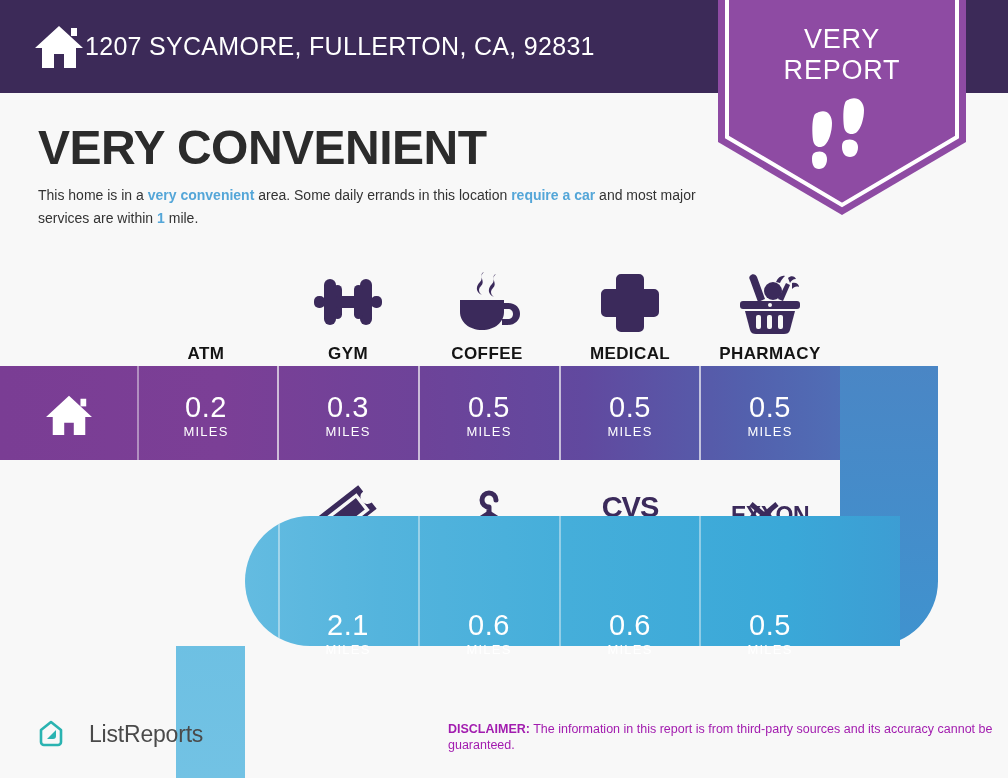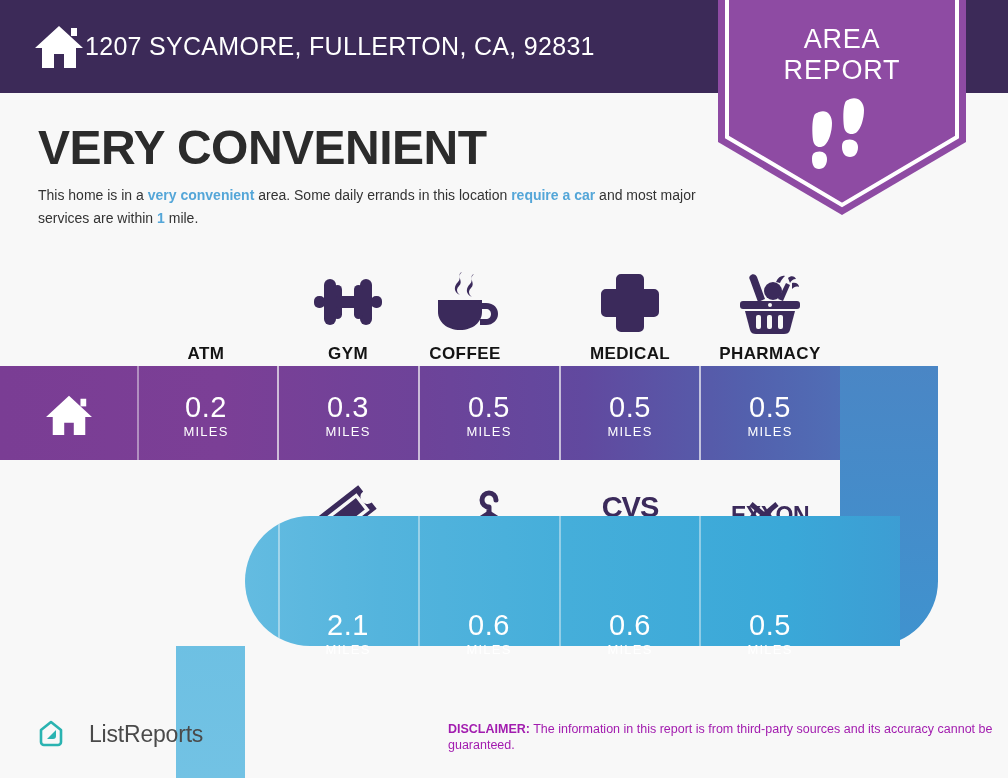--- a/index.html
+++ b/index.html
@@ -111,21 +111,21 @@
       <path d="M0 0 H248 V142 L124 215 L0 142 Z" fill="#8e4ba3"></path>
       <path d="M9 0 V137 L124 205 L239 137 V0" fill="none" stroke="#ffffff" stroke-width="4"></path>
       <g fill="#ffffff">
         <path d="M132 99 c7 -3 14 2 14 11 c0 9 -3 18 -7 22 c-5 4 -12 2 -13 -5 c-1 -8 -1 -19 1 -24 c1 -3 3 -3 5 -4 z"></path>
         <path d="M128 140 c6 -2 12 1 12 7 c0 6 -3 10 -8 10 c-5 0 -8 -4 -8 -10 c0 -4 1 -6 4 -7 z"></path>
         <path d="M101 112 c7 -3 13 2 13 11 c0 9 -3 18 -7 22 c-5 4 -11 2 -12 -5 c-1 -8 -1 -19 1 -24 c1 -3 3 -3 5 -4 z"></path>
         <path d="M98 152 c6 -2 11 1 11 7 c0 6 -3 10 -8 10 c-5 0 -7 -4 -7 -10 c0 -4 1 -6 4 -7 z"></path>
       </g>
     </svg>
     <div class="badge-text">
-      <div>AREA</div>
+      <div>VERY</div>
       <div>REPORT</div>
     </div>
   </div>
 
   <div class="headline">VERY CONVENIENT</div>
   <div class="subline" id="summary-paragraph"><span>This home is in a </span><span class="hl">very convenient</span><span> area. Some daily errands in this location </span><span class="hl">require a car</span><span> and most major services are within </span><span class="hl">1</span><span> mile.</span></div>
 
   <div class="icon-cell" style="left:135px">
     <div class="icon-label">ATM</div>
   </div>
@@ -140,21 +140,21 @@
           <rect x="42" y="13" width="9" height="34" rx="4.5"></rect>
           <rect x="24" y="24" width="24" height="12" rx="2"></rect>
           <rect x="2" y="24" width="11" height="12" rx="5"></rect>
           <rect x="59" y="24" width="11" height="12" rx="5"></rect>
         </g>
       </svg>
     </div>
     <div class="icon-label">GYM</div>
   </div>
 
-  <div class="icon-cell" style="left:394px">
+  <div class="icon-cell" style="left:416px">
     <div class="icon-art">
       <svg width="66" height="64" viewBox="0 0 66 64">
         <g fill="#3b2a5b">
           <path d="M30 2 c-6 5 2 9 -3 14 c-5 5 1 9 1 9 c-7 -3 -6 -9 -2 -13 c4 -4 -1 -8 4 -10 z"></path>
           <path d="M42 4 c-6 5 2 9 -3 14 c-5 5 1 9 1 9 c-7 -3 -6 -9 -2 -13 c4 -4 -1 -8 4 -10 z"></path>
           <path d="M6 30 h44 v12 c0 10 -9 18 -22 18 c-13 0 -22 -8 -22 -18 z"></path>
           <path d="M50 33 h4 c8 0 12 5 12 11 c0 6 -5 11 -12 11 h-6 v-6 h6 c3 0 5 -2 5 -5 c0 -3 -2 -5 -5 -5 h-4 z"></path>
         </g>
       </svg>
     </div>

